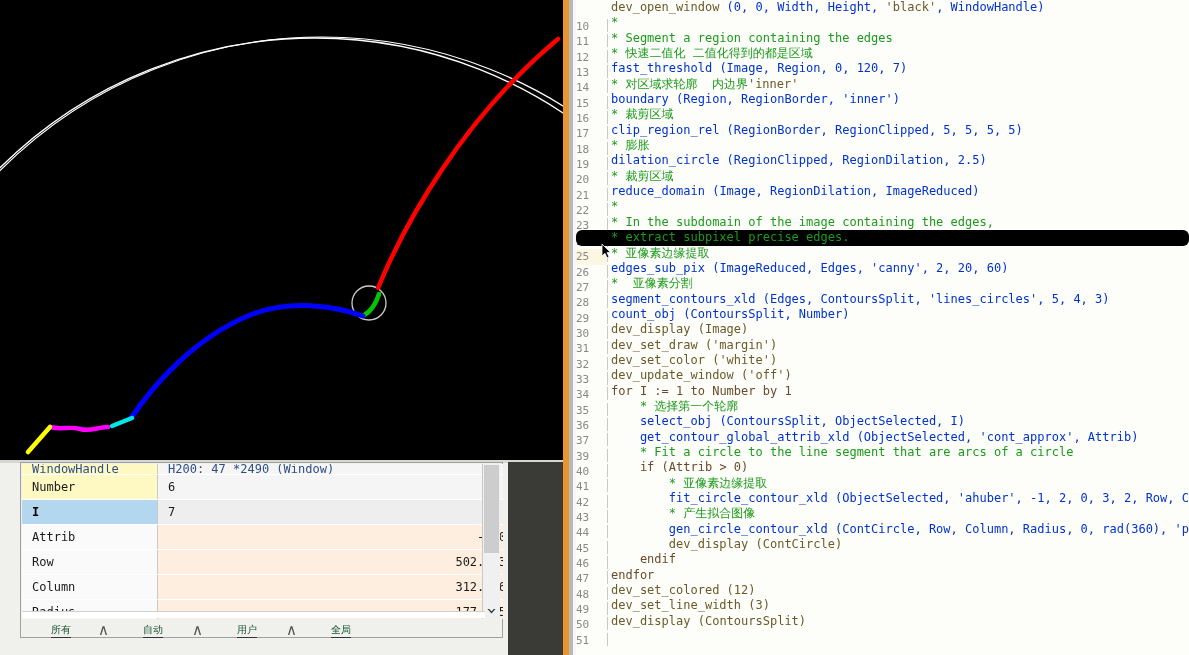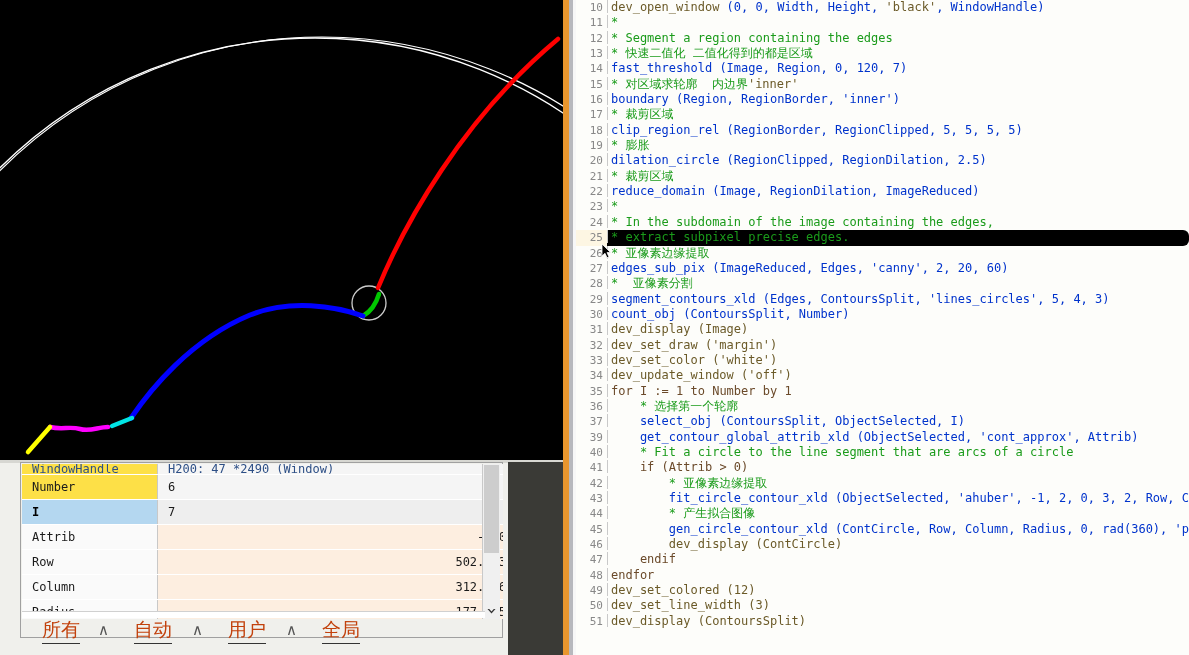--- a/index.html
+++ b/index.html
@@ -34,21 +34,21 @@
     position:absolute;left:20px;top:462px;width:483px;height:176px;
     background:#f0f0ec;border:1px solid #a0a0a0;box-sizing:border-box;
   }
   #var-scroll-area{position:absolute;left:1px;top:1px;width:481px;height:155px;overflow:hidden;background:#ffffff;}
   table.vars{border-collapse:collapse;width:463px;table-layout:fixed;}
   table.vars td{
     font-family:"DejaVu Sans Mono","Liberation Mono",monospace;
     font-size:12px;color:#1a1a1a;height:24px;padding:0 0 0 10px;
     overflow:hidden;white-space:nowrap;border-bottom:1px solid #ffffff;
   }
-  table.vars td.name{width:125px;background:#fde047;border-right:1px solid #c8c8c8;}
+  table.vars td.name{width:125px;background:#fef9c3;border-right:1px solid #c8c8c8;}
   table.vars td.val{width:338px;background:#f5f5f5;}
   tr.partial td{height:10px;}
   tr.partial td.name, tr.partial td.val{
     color:#2d4f86;font-size:12px;vertical-align:bottom;line-height:9px;
   }
   tr.sel td.name{background:#b4d7f0;color:#000;font-weight:bold;}
   tr.sel td.val{background:#eeeeee;}
   tr.warm td.name{background:#fafafa;}
   tr.warm td.val{background:#fdeee0;text-align:right;}
 
@@ -56,38 +56,38 @@
   #var-vsb{position:absolute;right:2px;top:1px;width:17px;height:155px;background:#f0f0f0;border-left:1px solid #c9c9c9;}
   #var-vsb-thumb{position:absolute;left:1px;top:1px;width:15px;height:88px;background:#cdcdcd;}
   #var-vsb-down{position:absolute;left:1px;bottom:1px;width:15px;height:14px;background:#f0f0f0;
     display:flex;align-items:center;justify-content:center;}
   #var-hsb{position:absolute;left:1px;bottom:19px;width:463px;height:6px;background:#ffffff;border-top:1px solid #d0d0d0;}
 
   
   #var-tabs{position:absolute;left:20px;top:620px;width:483px;height:22px;}
   .tab{
     position:absolute;top:0;height:21px;
-    font-family:"DejaVu Sans","Liberation Sans",sans-serif;font-size:19px;color:#c2410c;
+    font-family:"DejaVu Sans","Liberation Sans",sans-serif;font-size:10px;color:#14532d;
     display:flex;align-items:center;justify-content:center;
   }
   .tab .txt{border-bottom:1px solid #333;padding-bottom:0px;}
   .tabsep{position:absolute;top:1px;font-size:15px;color:#555;font-family:"DejaVu Sans",sans-serif;}
 
   
   #editor{
     position:absolute;left:576px;top:0;width:613px;height:655px;background:#fdfdfa;overflow:hidden;
   }
   .coderow{
     position:relative;height:15.35px;line-height:15.35px;white-space:pre;
     font-family:"DejaVu Sans Mono","Liberation Mono",monospace;font-size:12px;
   }
   .coderow.hl{background:#000000;border-radius:6px;}
   .gutter{
-    display:inline-block;width:27px;text-align:right;padding-right:4px;
-    color:#888888;font-size:11px;background:#fdfdfa;
+    display:inline-block;width:27px;padding-right:4px;
+    color:#888888;font-size:11px;background:#fdfdfa;margin-top:19px;
   }
   .coderow.hl .gutter{background:#fdf6e3;}
   .gbar{display:inline-block;width:1px;height:13px;vertical-align:-2px;background:#c9c9c9;margin-right:3px;}
   .code{display:inline-block;vertical-align:top;}
   .op{color:#0033cc;}      
   .cm{color:#1a9b1a;}      
   .kw{color:#6b4a2a;}      
   .dv{color:#6b5a28;}      
 
   

